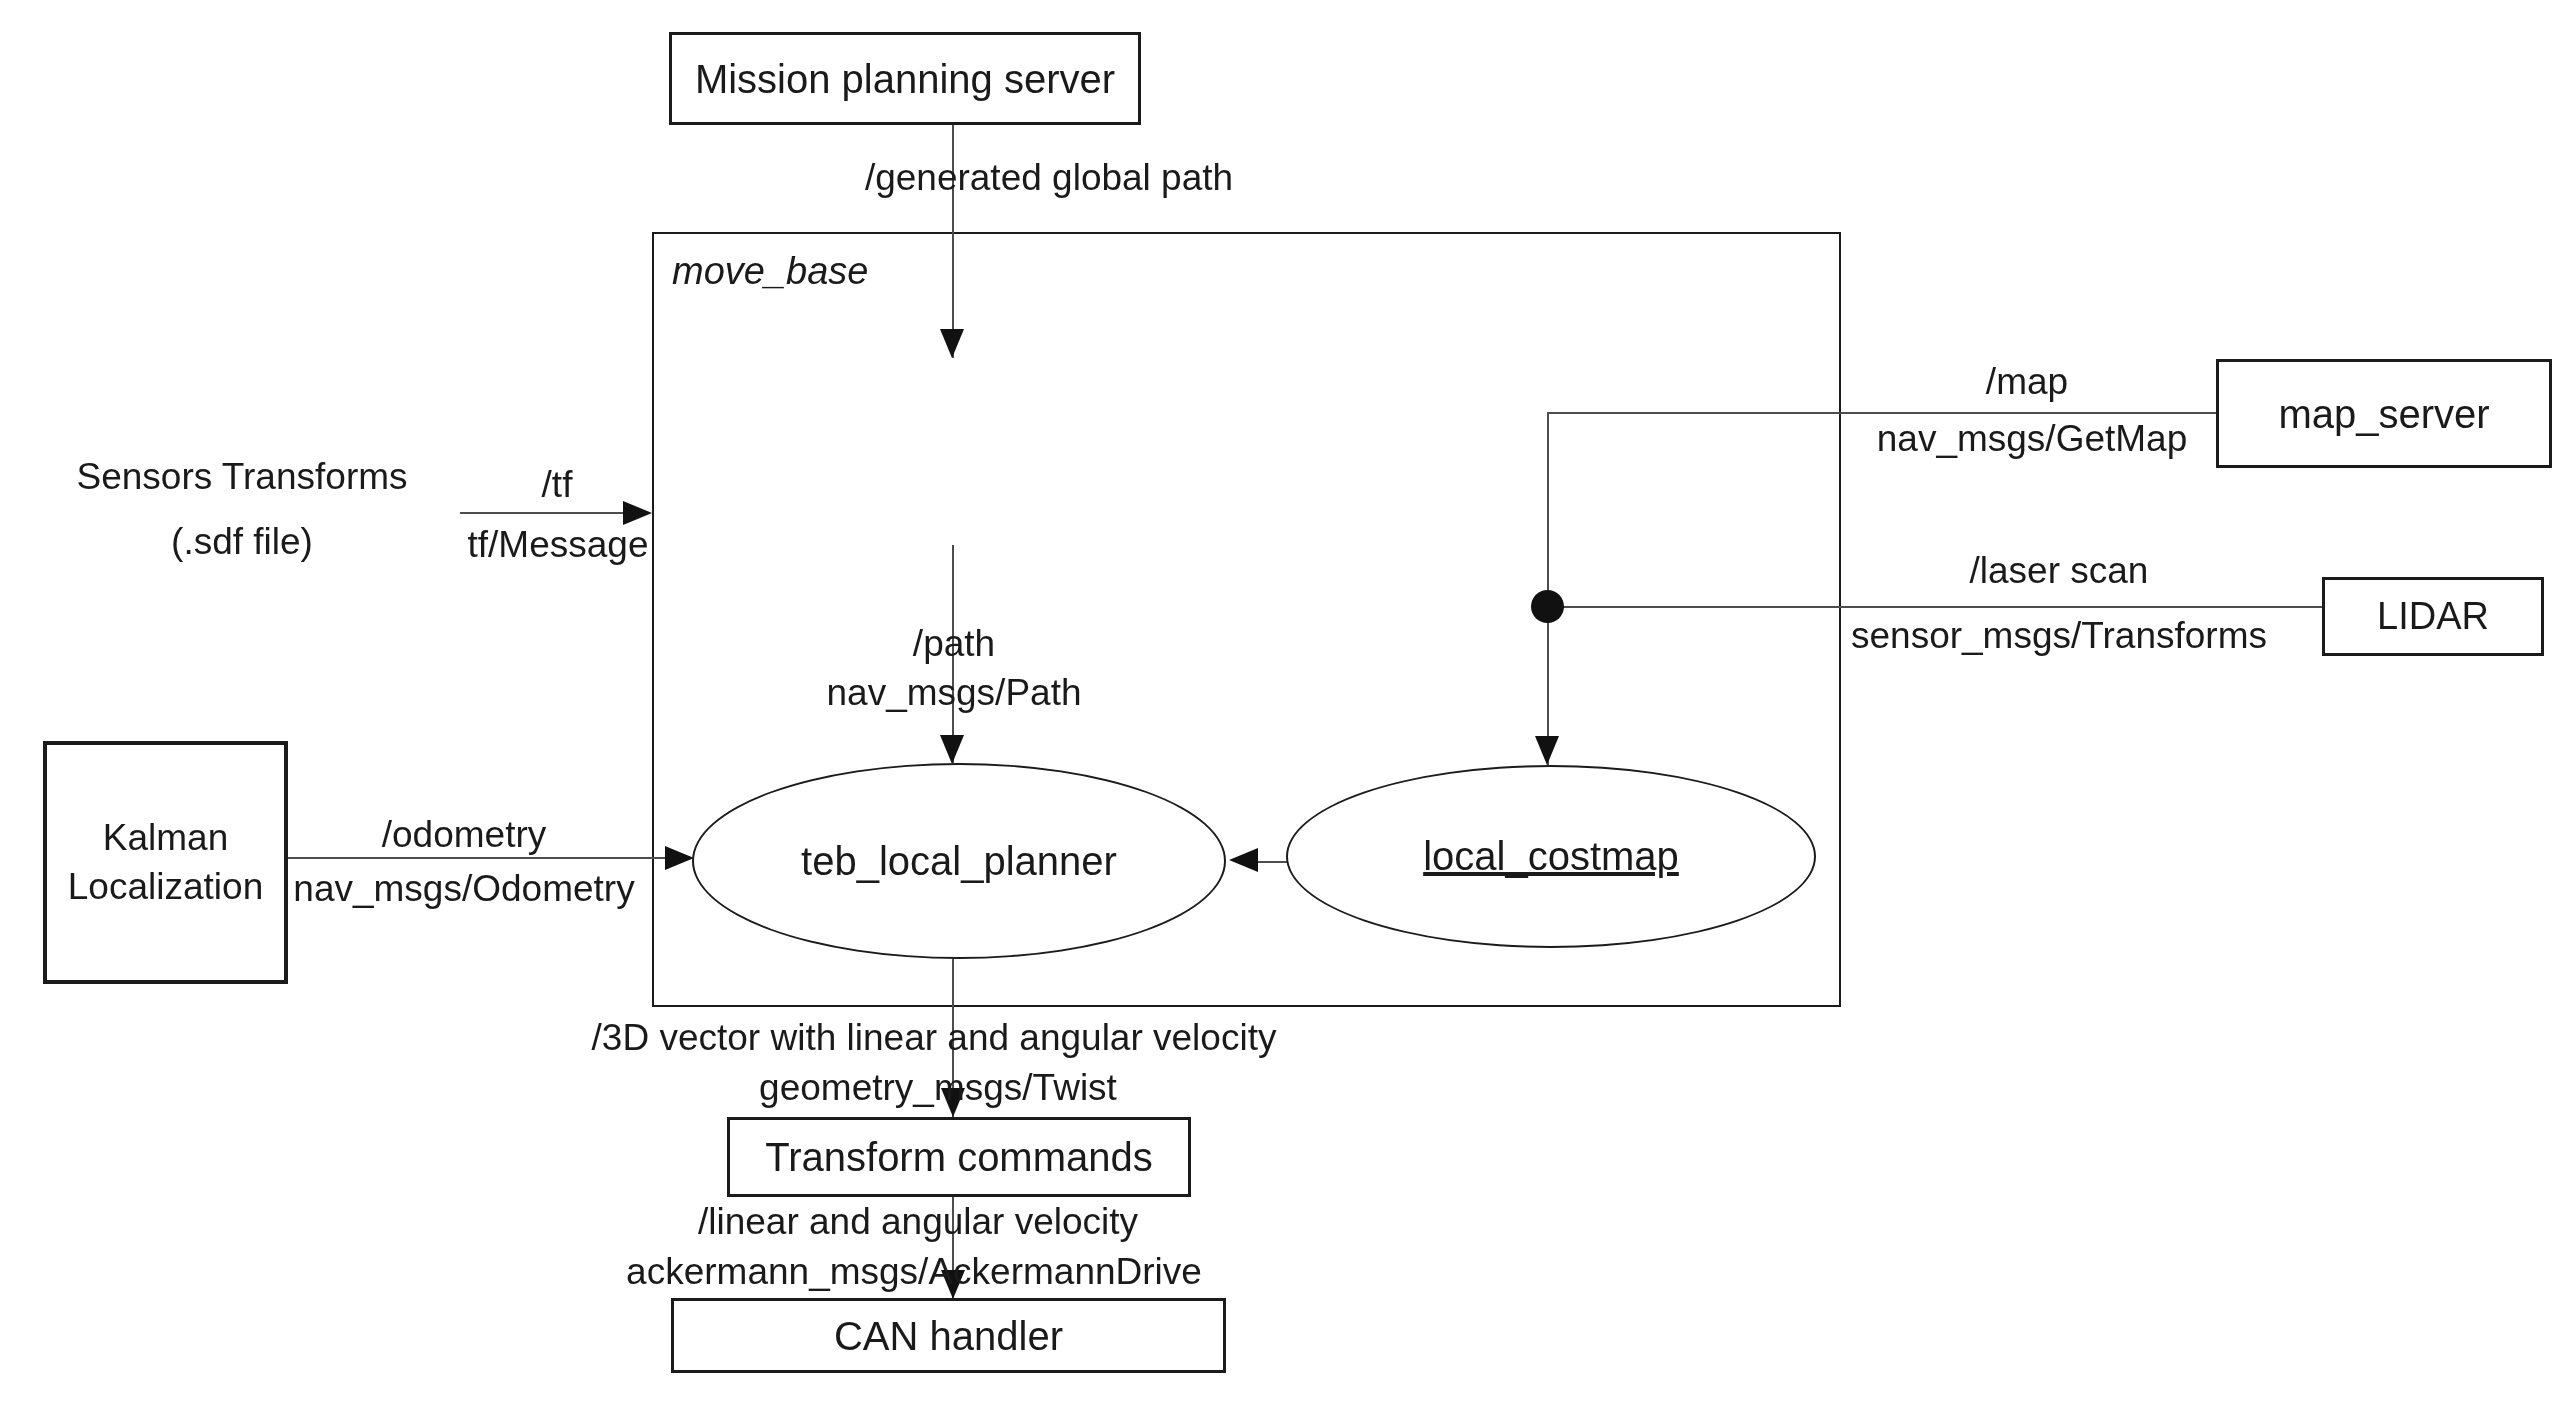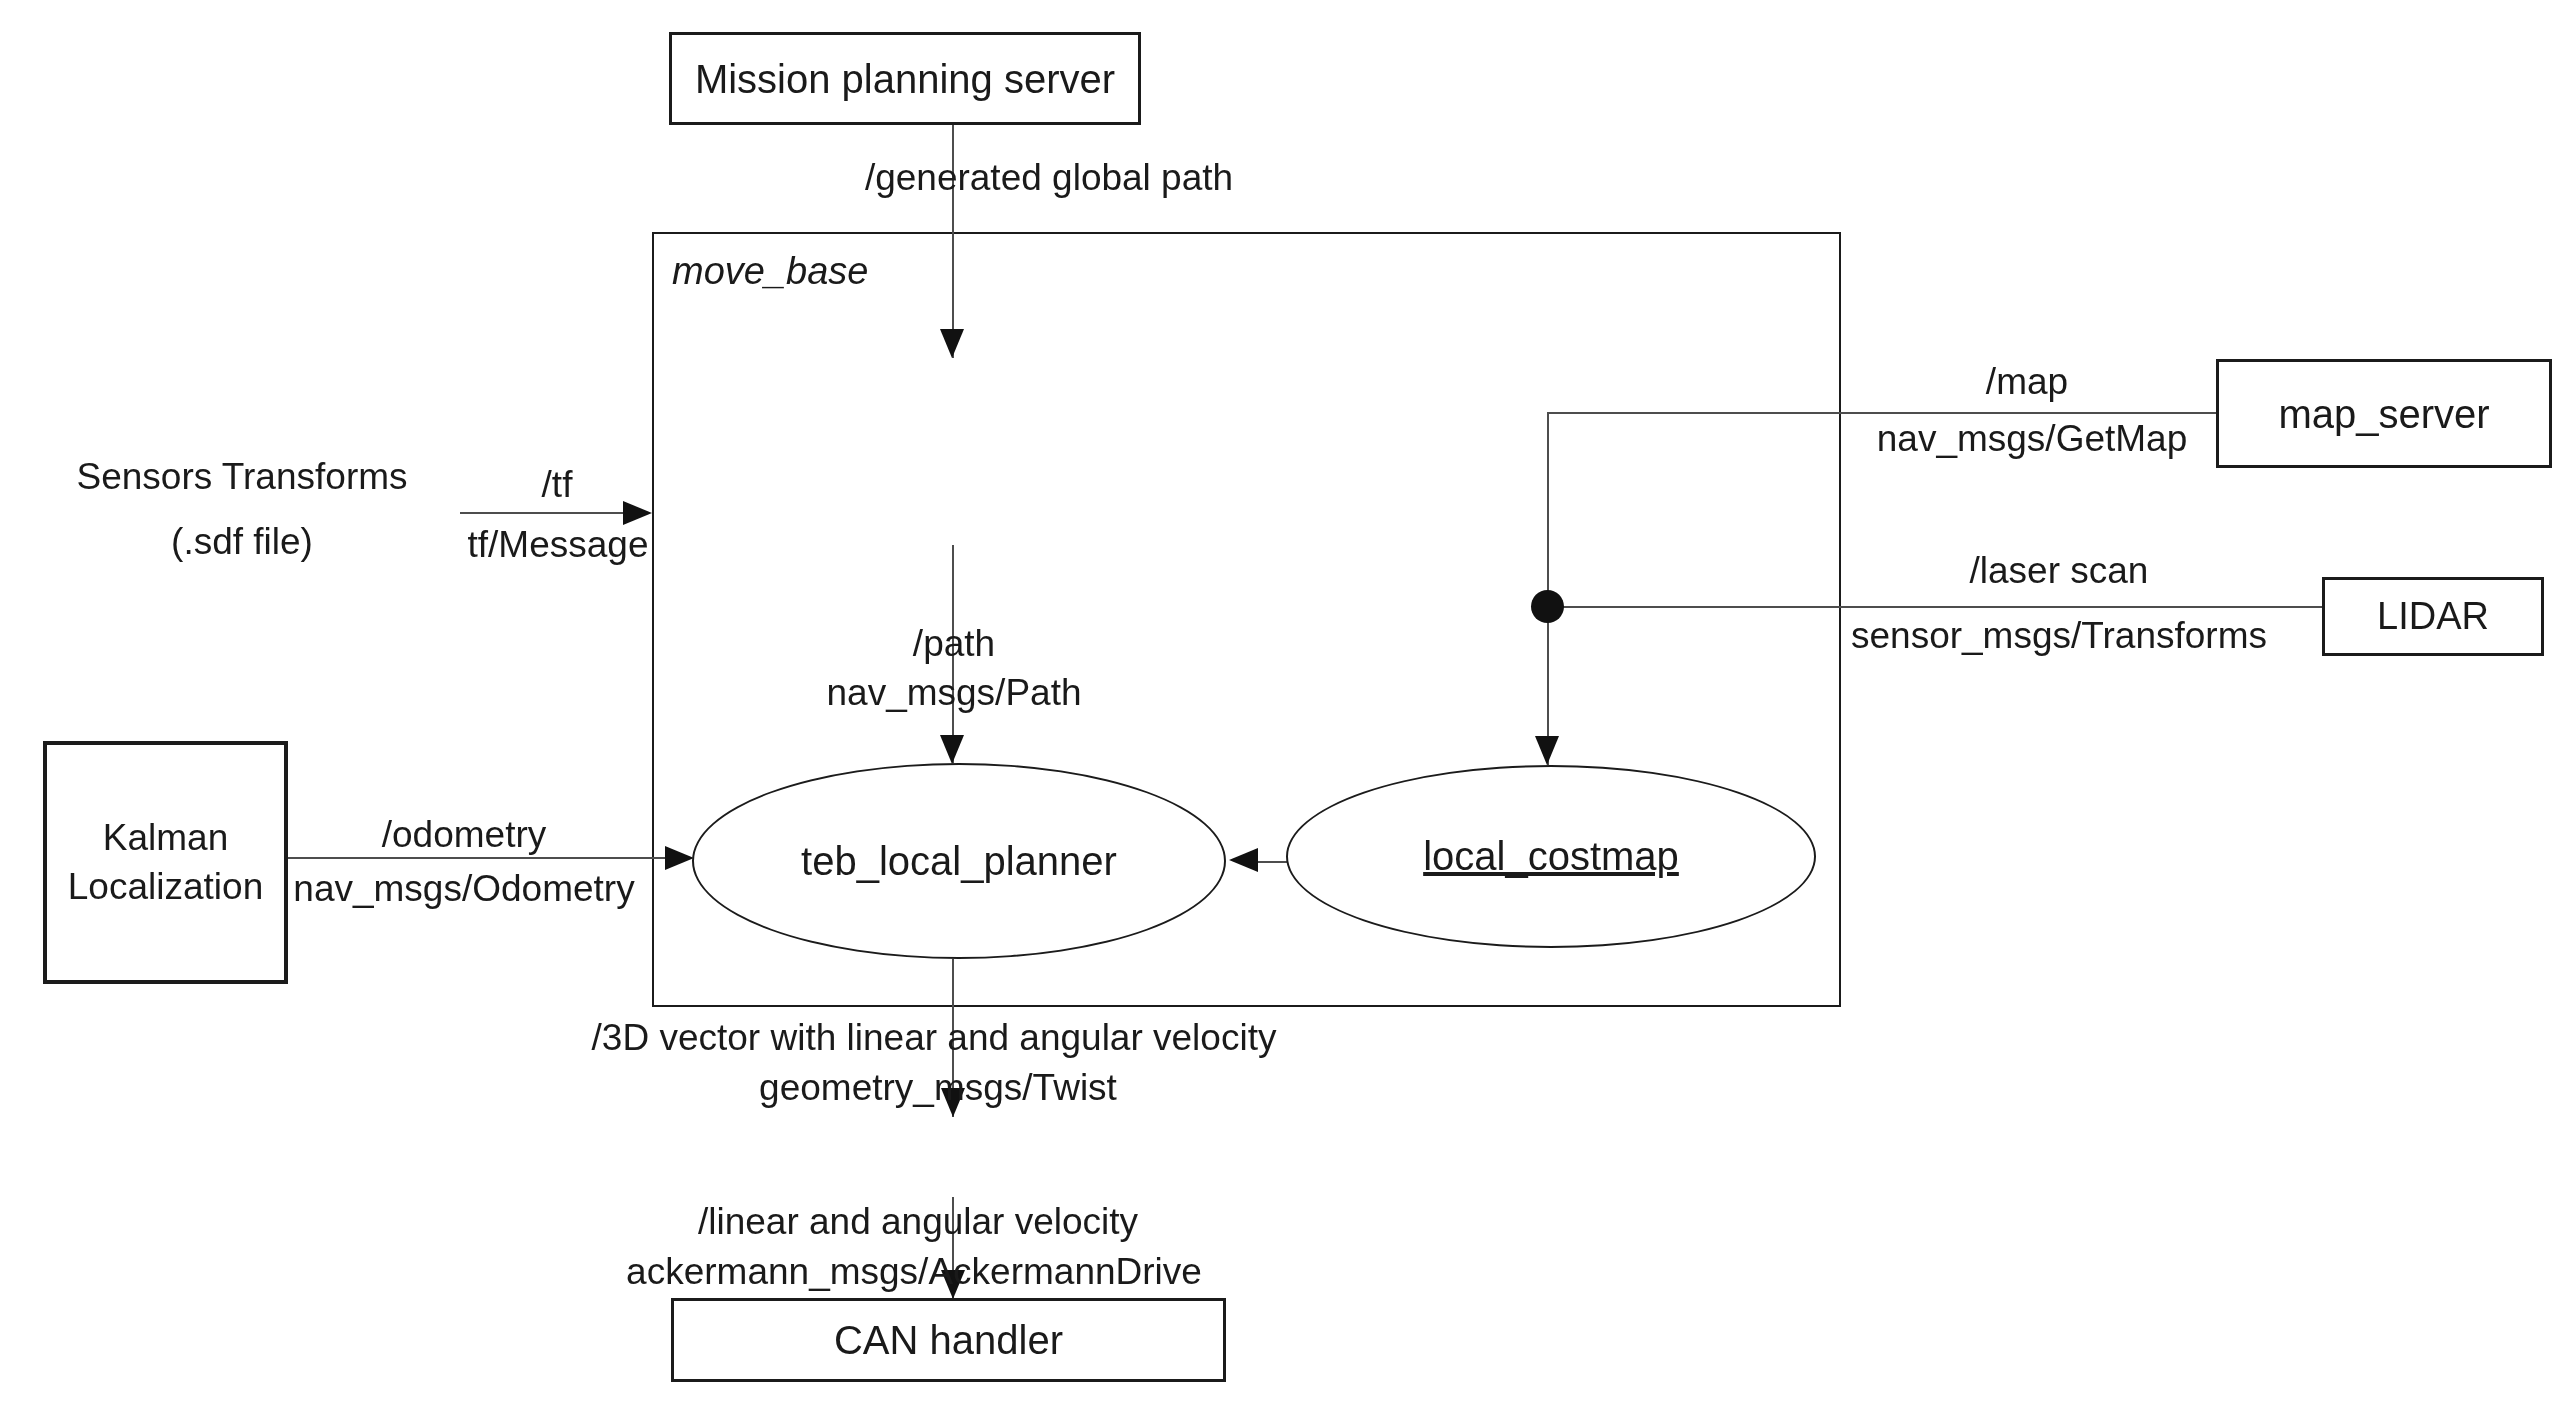--- a/index.html
+++ b/index.html
@@ -75,22 +75,23 @@
 
   <div class="box two-line" style="left:43px;top:741px;width:245px;height:243px;font-size:37px;border-width:4px;">
     <span>Kalman</span>
     <span>Localization</span>
   </div>
 
   <div class="box" style="left:2216px;top:359px;width:336px;height:109px;">map_server</div>
 
   <div class="box" style="left:2322px;top:577px;width:222px;height:79px;font-size:38px;">LIDAR</div>
 
+  <div class="box" style="left:727px;top:1117px;width:464px;height:80px;">Transform commands</div>
 
-  <div class="box" style="left:671px;top:1298px;width:555px;height:84px;">CAN handler</div>
+  <div class="box" style="left:671px;top:1298px;width:555px;height:75px;">CAN handler</div>
 
 
   <div class="ellipse" style="left:692px;top:763px;width:534px;height:196px;">teb_local_planner</div>
 
   <div class="ellipse" style="left:1286px;top:765px;width:530px;height:183px;text-decoration:underline;">local_costmap</div>
 
   <div class="elabel" style="left:242px;top:477px;">Sensors Transforms</div>
   <div class="elabel" style="left:242px;top:542px;">(.sdf file)</div>
 
   <div class="elabel" style="left:1049px;top:178px;">/generated global path</div>

